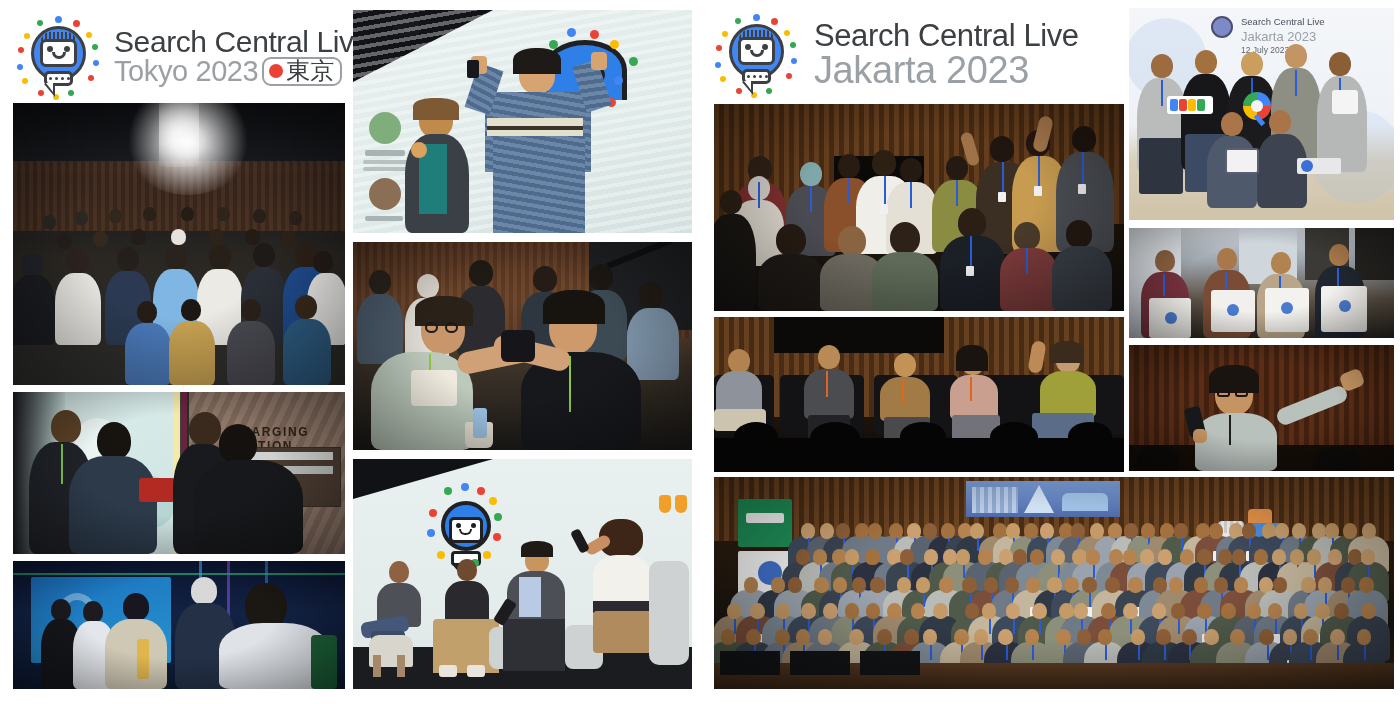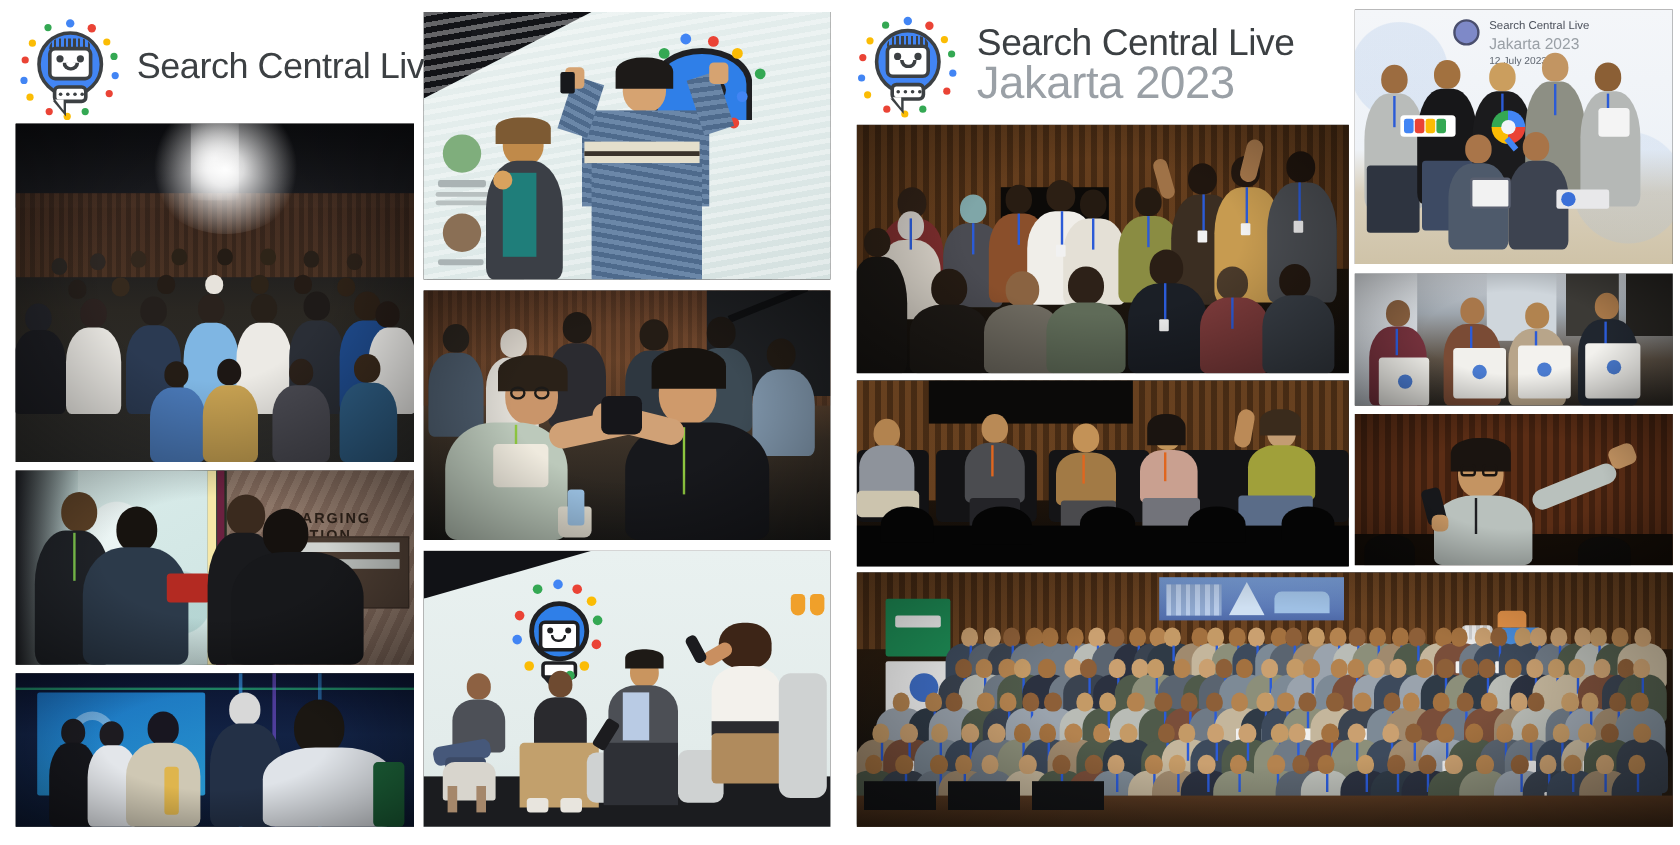--- a/index.html
+++ b/index.html
@@ -122,20 +122,27 @@
       <div class="bot-dots-dot" style="left:41px;top:63px;width:3px;height:3px;"></div>
       <div class="bot-dots-dot" style="left:47px;top:63px;width:3px;height:3px;"></div>
       <div class="bot-dots-dot" style="left:53px;top:63px;width:3px;height:3px;"></div>
       <div class="bot-point" style="left:30px;top:70px;
            border-width:13px 0 0 11px;border-color:#3c4043 transparent transparent transparent;"></div>
       <div class="bot-point" style="left:32px;top:69px;
            border-width:9px 0 0 7px;border-color:#ffffff transparent transparent transparent;"></div>
     </div>
     <div class="logo-text">
       <div class="logo-line1" style="font-size:30px;">Search Central Live</div>
+      <div class="logo-line2">
+        <span class="logo-city" style="font-size:29px;">Tokyo 2023</span>
+        <span class="jp-badge">
+          <span class="jp-dot"></span>
+          <span class="jp-kanji" style="font-size:24px;">東京</span>
+        </span>
+      </div>
     </div>
   </div>
 
   <div class="logo-lockup" style="left:712px; top:12px; gap:14px;">
     <div class="logo-mark bot-wrap" style="width:88px;height:84px;">
       <div class="confetti" style="width:7px;height:7px;background:#4285f4;left:41px;top:2px;"></div>
       <div class="confetti" style="width:6px;height:6px;background:#34a853;left:23px;top:6px;"></div>
       <div class="confetti" style="width:7px;height:7px;background:#ea4335;left:59px;top:6px;"></div>
       <div class="confetti" style="width:6px;height:6px;background:#fbbc04;left:10px;top:19px;"></div>
       <div class="confetti" style="width:6px;height:6px;background:#fbbc04;left:72px;top:18px;"></div>

